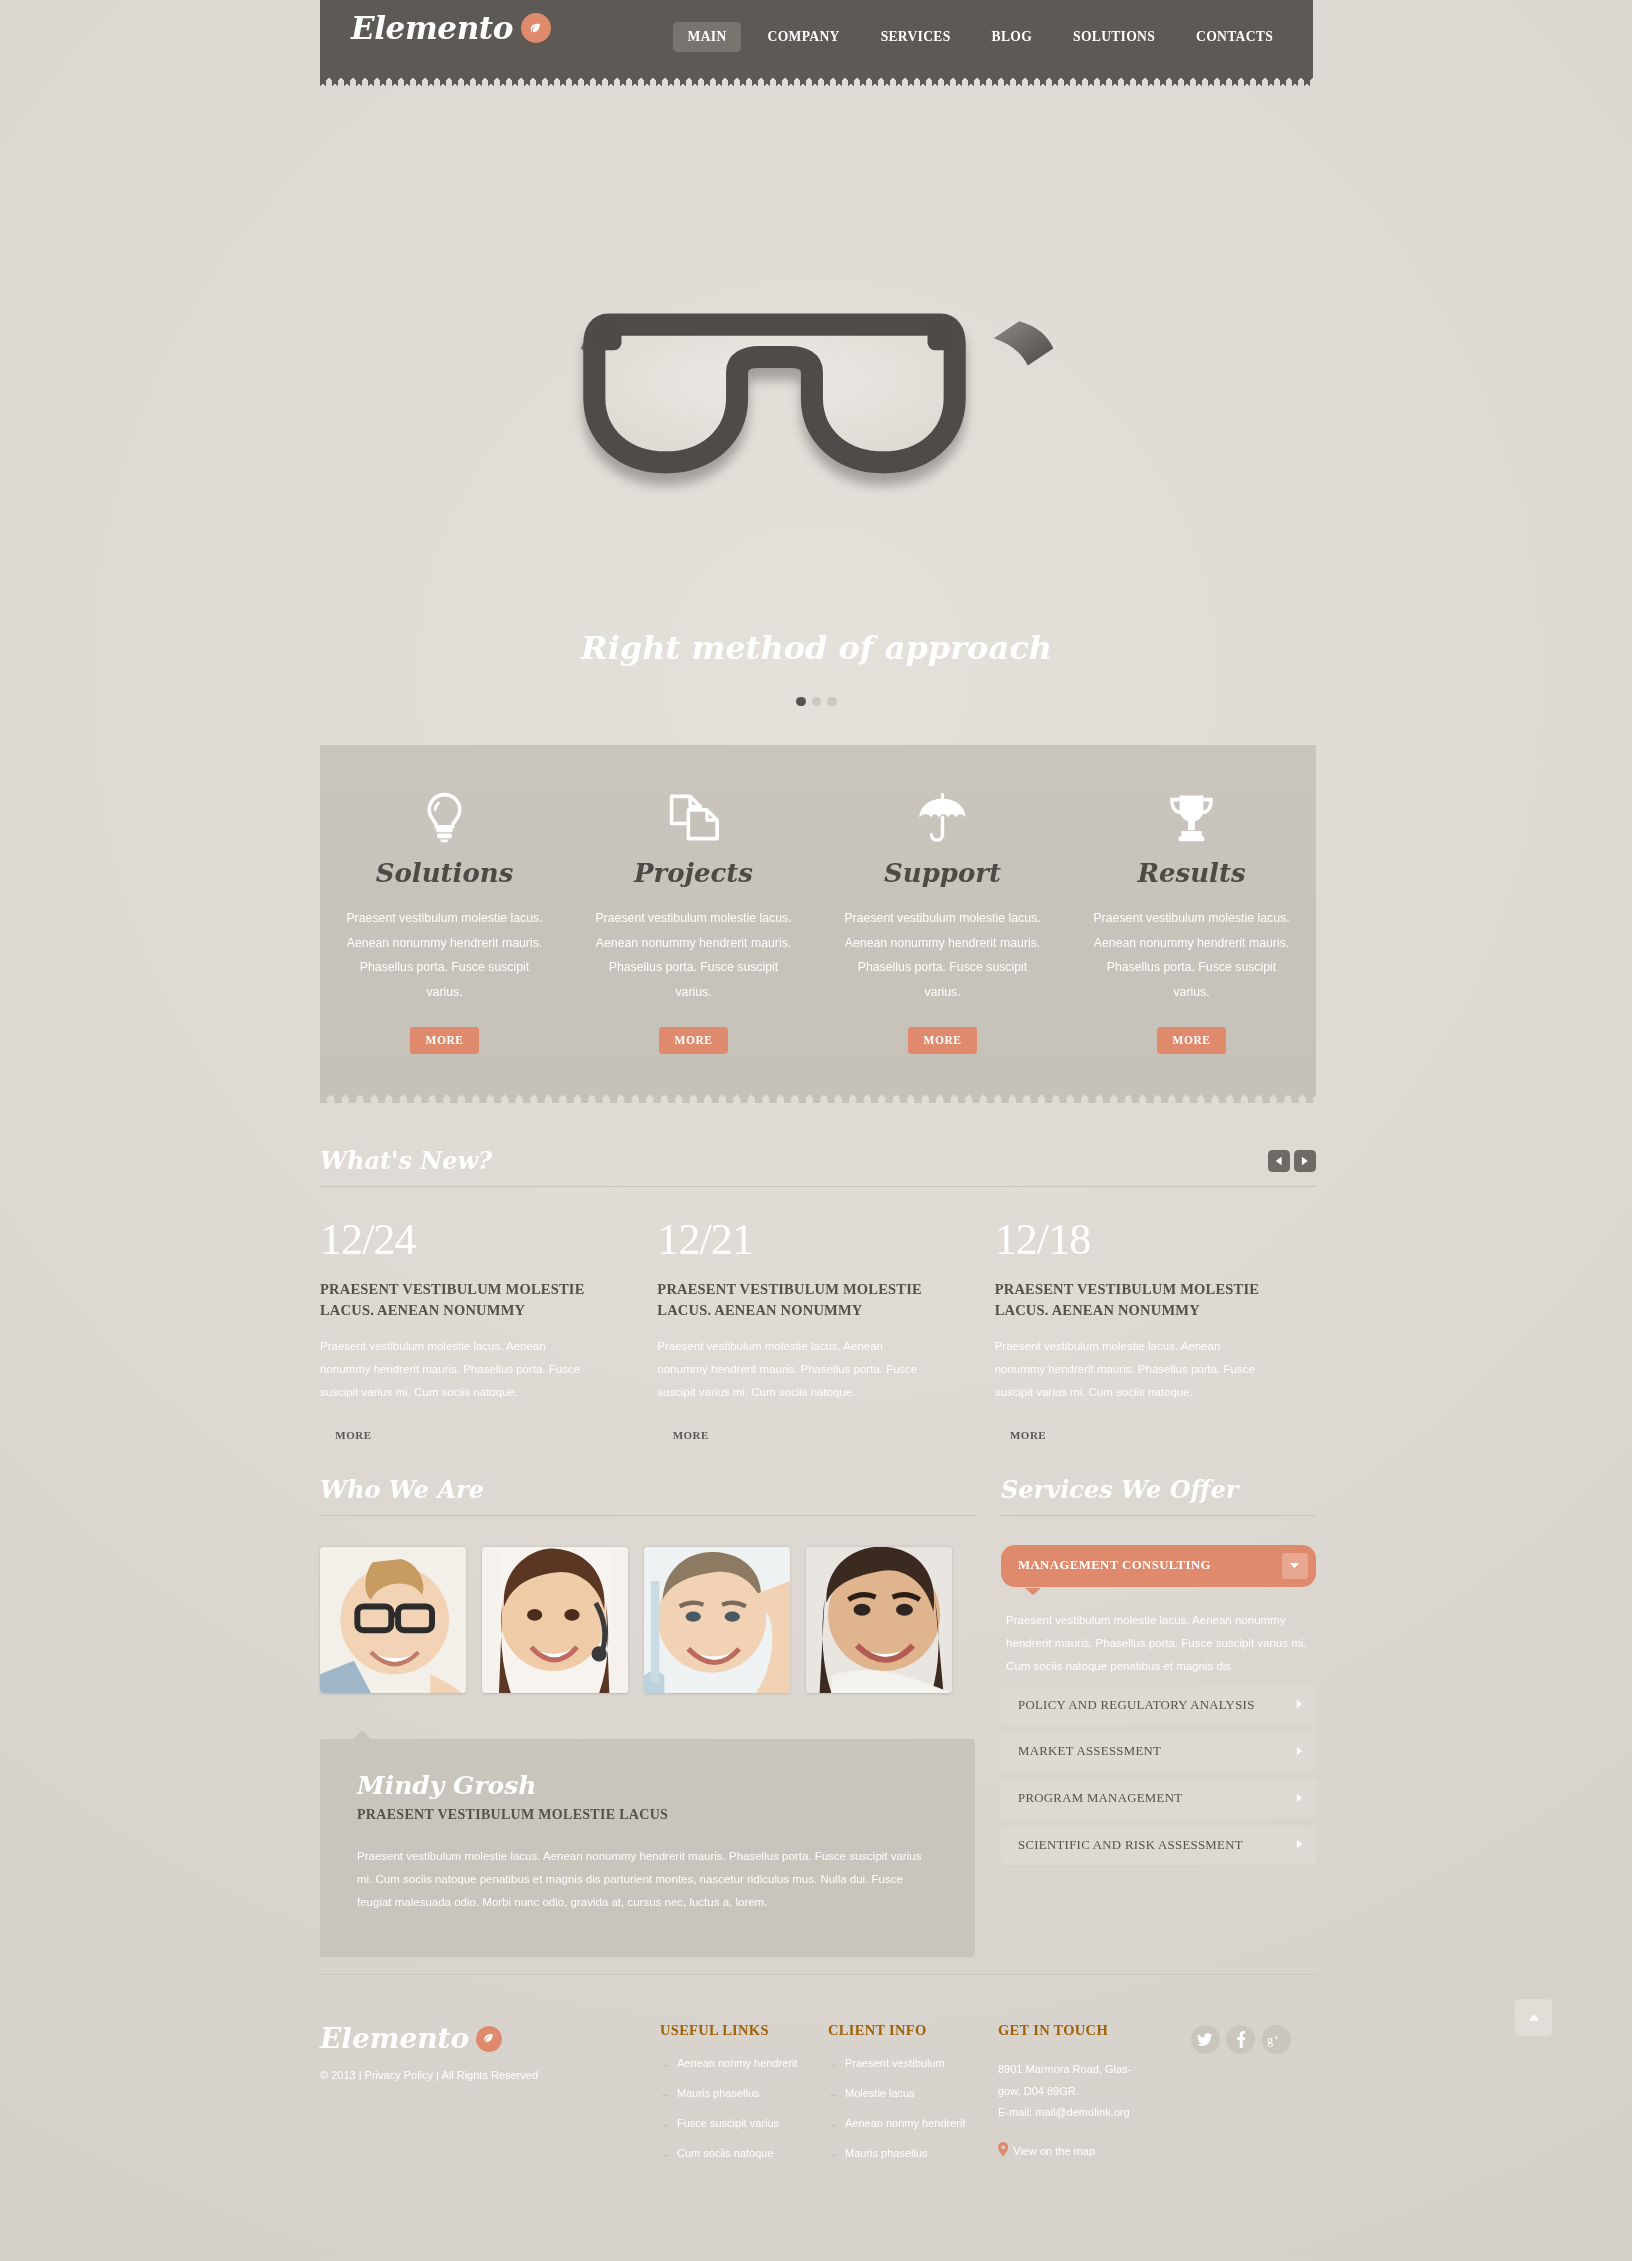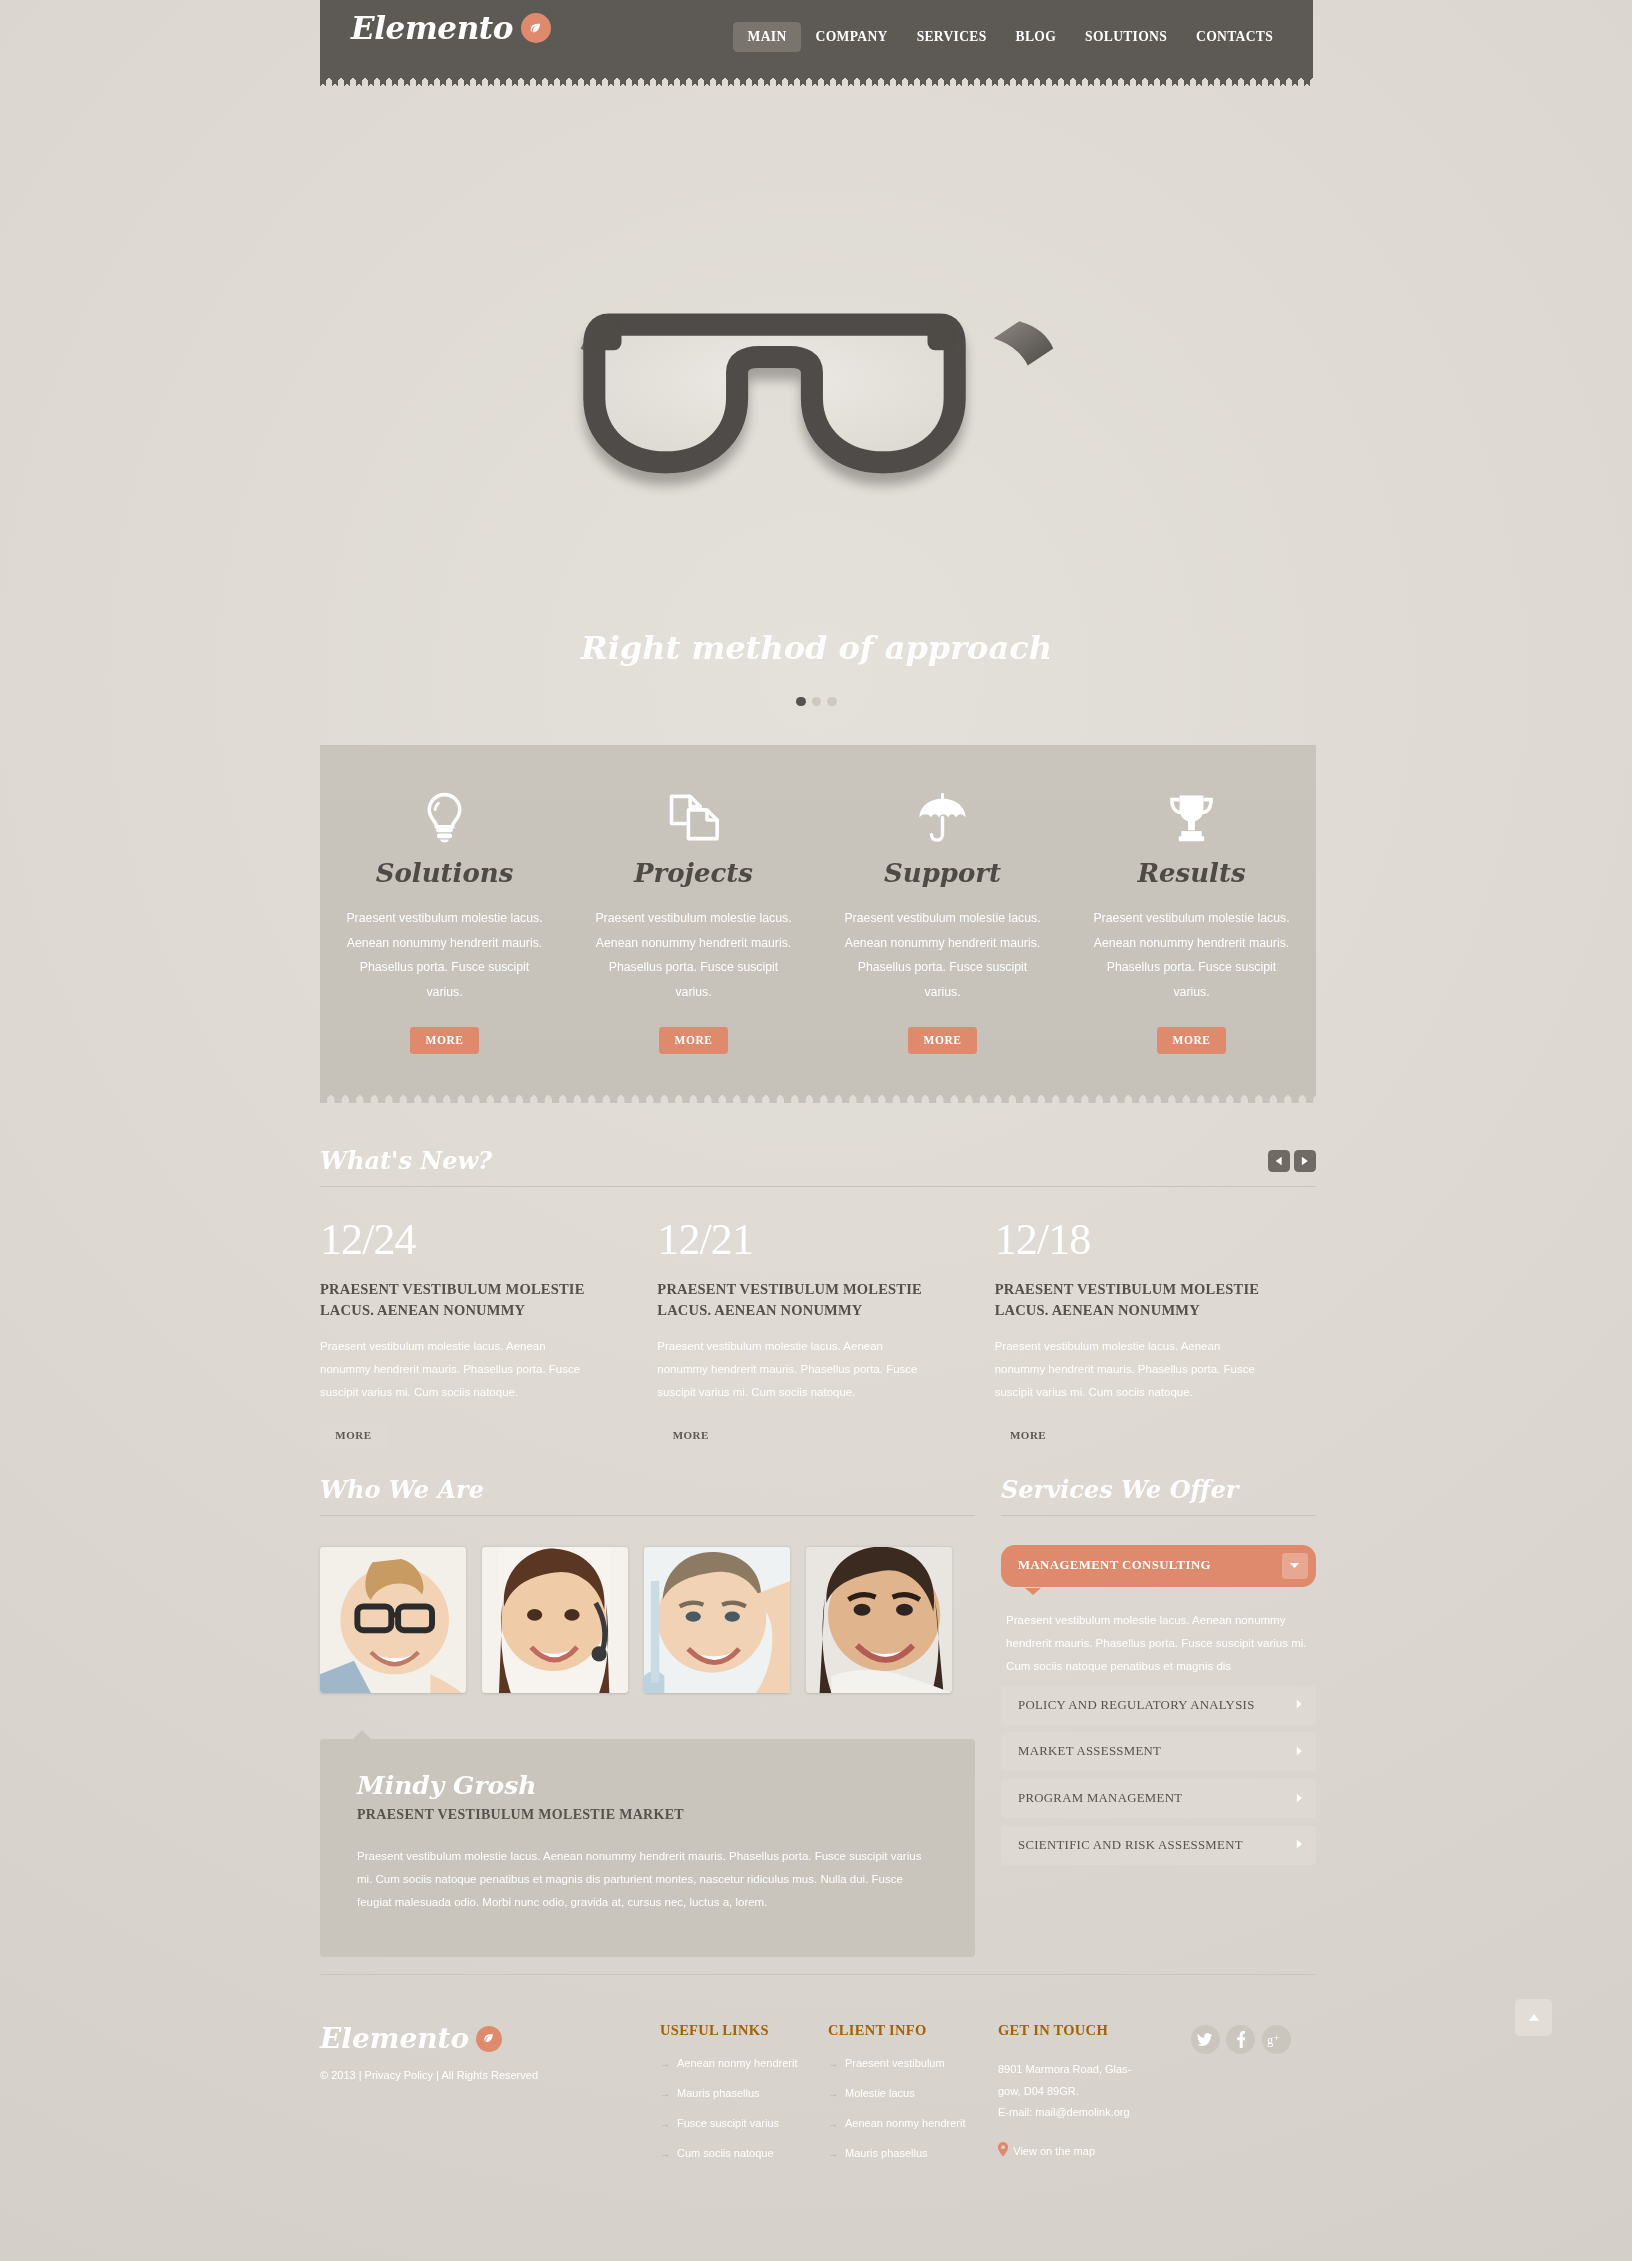--- a/index.html
+++ b/index.html
@@ -47,21 +47,21 @@
     letter-spacing: -0.4px;
   }
   .logo-badge {
     width: 30px; height: 30px; border-radius: 50%;
     background: #e08a6d;
     display: flex; align-items: center; justify-content: center;
   }
   .logo-badge svg { display:block; }
   .nav {
     position: absolute; right: 25.5px; top: 22px;
-    display: flex; align-items: flex-end; gap: 0px;
+    display: flex; align-items: flex-end; gap: 12px;
   }
   .nav-item {
     font-family: "Liberation Serif", serif;
     font-weight: bold;
     font-size: 13.6px;
     letter-spacing: 0.3px;
     color: #ffffff;
     padding: 6.8px 14.5px;
     border-radius: 4.3px;
     cursor: pointer;
@@ -528,21 +528,21 @@
         <path d="M102 59 q16 -7 32 3" stroke="#2a1d16" stroke-width="6" fill="none"></path>
         <path d="M62 118 q32 30 62 0 q-32 16 -62 0z" fill="#fff"></path>
         <path d="M60 116 q34 34 66 0" fill="none" stroke="#b35c54" stroke-width="7"></path>
         <path d="M30 152 q40 -14 86 0 q26 8 56 20 L172 172 L30 172z" fill="#f4f2ef"></path>
       </svg>
     </div>
   </div>
 
   <div class="testimonial">
     <div class="t-name">Mindy Grosh</div>
-    <div class="t-sub">PRAESENT VESTIBULUM MOLESTIE MARKET</div>
+    <div class="t-sub">PRAESENT VESTIBULUM MOLESTIE LACUS</div>
     <div class="t-body">Praesent vestibulum molestie lacus. Aenean nonummy hendrerit mauris. Phasellus porta. Fusce suscipit varius mi. Cum sociis natoque penatibus et magnis dis parturient montes, nascetur ridiculus mus. Nulla dui. Fusce feugiat malesuada odio. Morbi nunc odio, gravida at, cursus nec, luctus a, lorem.</div>
   </div>
 </div>
 
 <div class="services">
   <div class="sec-head">Services We Offer</div>
   <div class="sec-rule"></div>
 
   <div class="acc-active">
     <span class="acc-active-label">MANAGEMENT CONSULTING</span>

